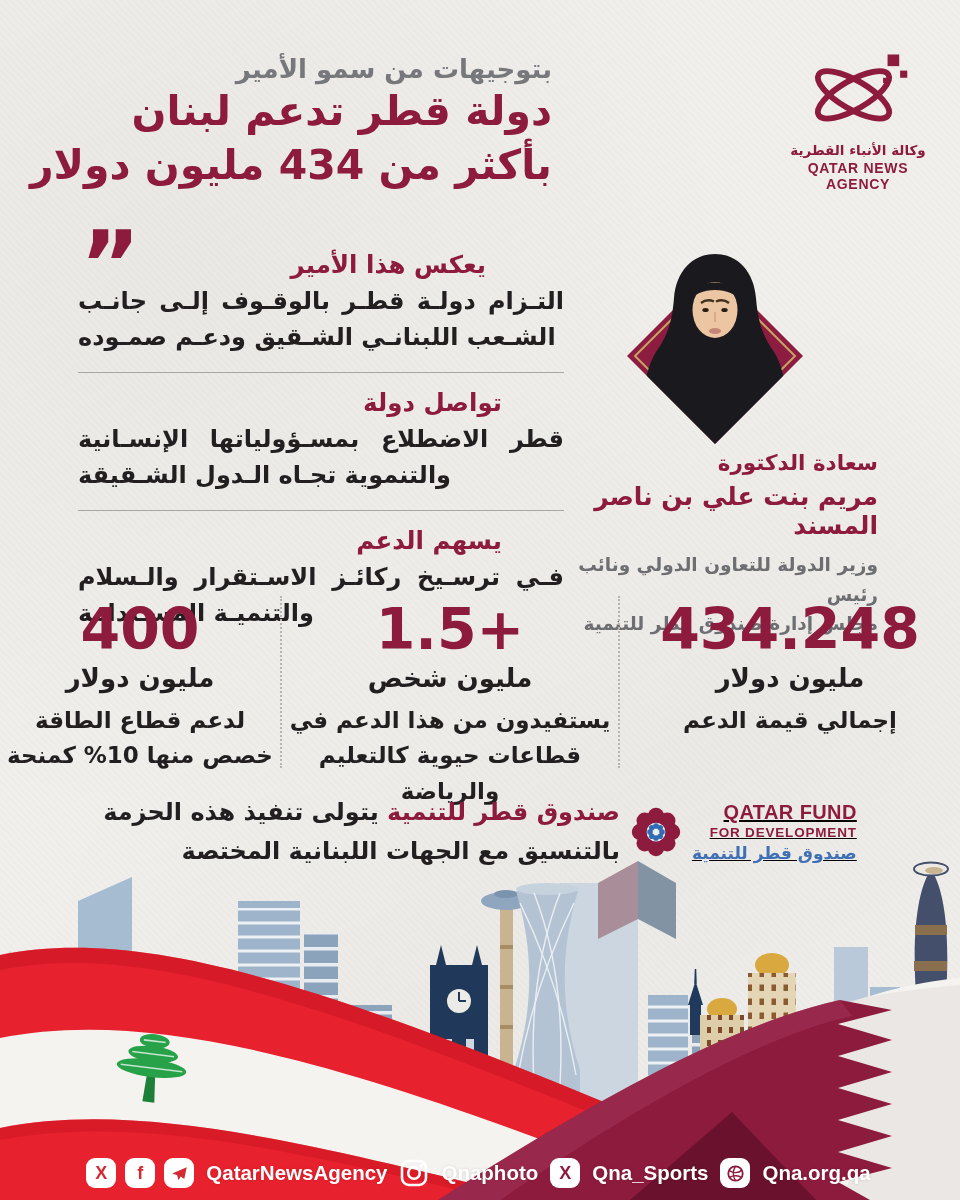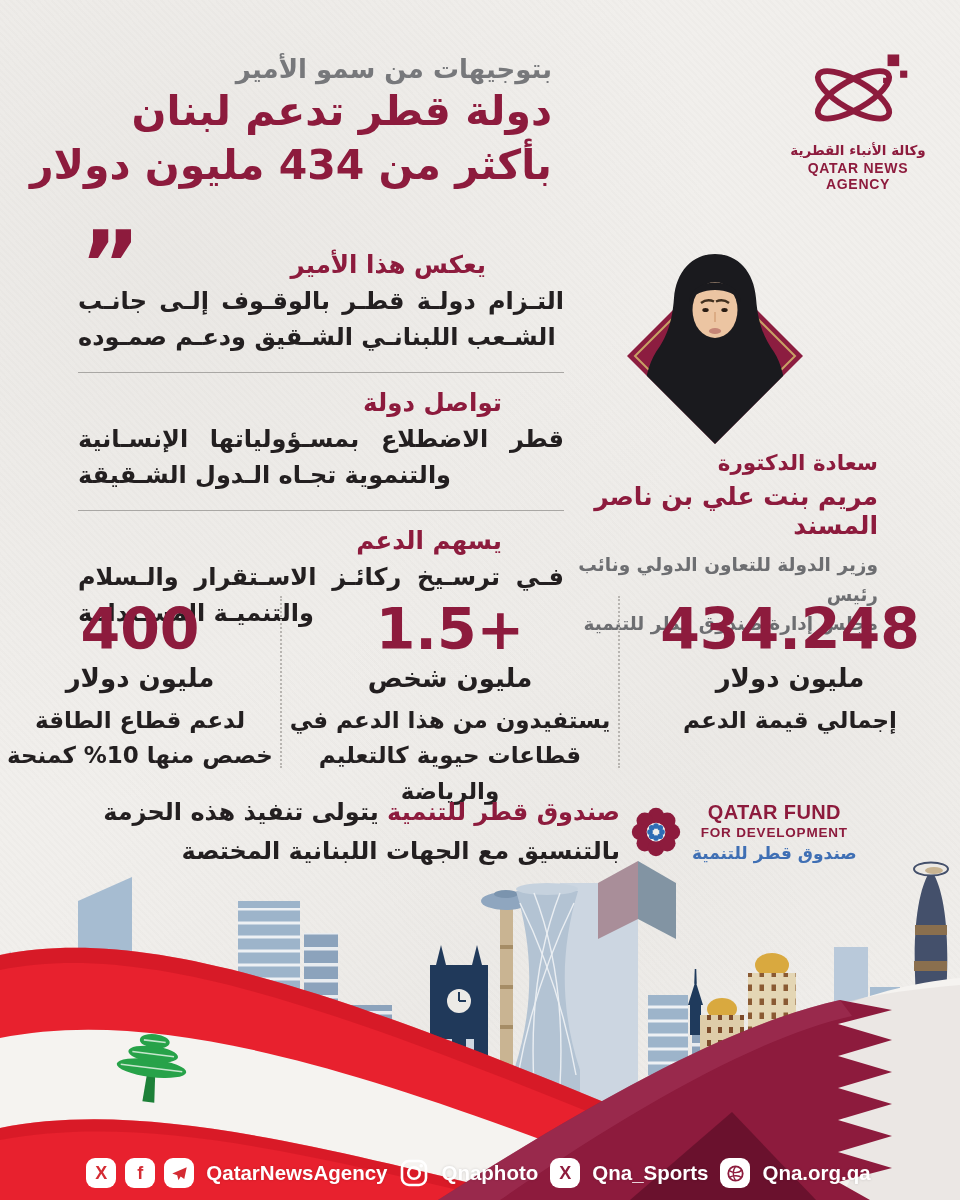--- a/index.html
+++ b/index.html
@@ -44,21 +44,21 @@
   .stat:not(:last-child){ border-left:2px dotted #b8b5b1; }
   .stat-value{ font-size:57px; font-weight:800; color:#8d1b3d; direction:ltr; unicode-bidi:isolate; line-height:1.1;}
   .stat-unit{ font-size:26px; font-weight:800; color:#231f20; margin-top:2px; }
   .stat-desc{ font-size:23px; font-weight:700; color:#231f20; line-height:1.55; margin-top:10px; }
   
   .qffd{ position:absolute; top:793px; left:0; right:0; display:flex;
          justify-content:center; align-items:center; gap:6px; }
   .qffd-text{ direction:rtl; text-align:right; font-size:24px; font-weight:700;
               color:#231f20; line-height:1.62; }
   .qffd-text .lead{ color:#8d1b3d; font-weight:800; }
-  .qffd-type{ text-align:center; }
+  .qffd-type{ text-align:right;text-decoration:underline; }
   .qffd-type .e1{ font-size:20px; font-weight:800; color:#8d1b3d; letter-spacing:.02em;
                   font-family:"Liberation Sans", sans-serif;}
   .qffd-type .e2{ font-size:13.5px; font-weight:700; color:#8d1b3d; letter-spacing:.06em;
                   font-family:"Liberation Sans", sans-serif; margin-top:1px;}
   .qffd-type .a1{ font-size:17px; font-weight:800; color:#3f6fb4; margin-top:3px; direction:rtl; }
   
   .skyline{ position:absolute; left:0; bottom:0; width:960px; height:345px; z-index:1; }
   .flag-lb{ position:absolute; left:0; bottom:0; width:700px; height:270px; z-index:2; }
   .flag-qa{ position:absolute; right:0; bottom:0; width:580px; height:270px; z-index:2; }
   

